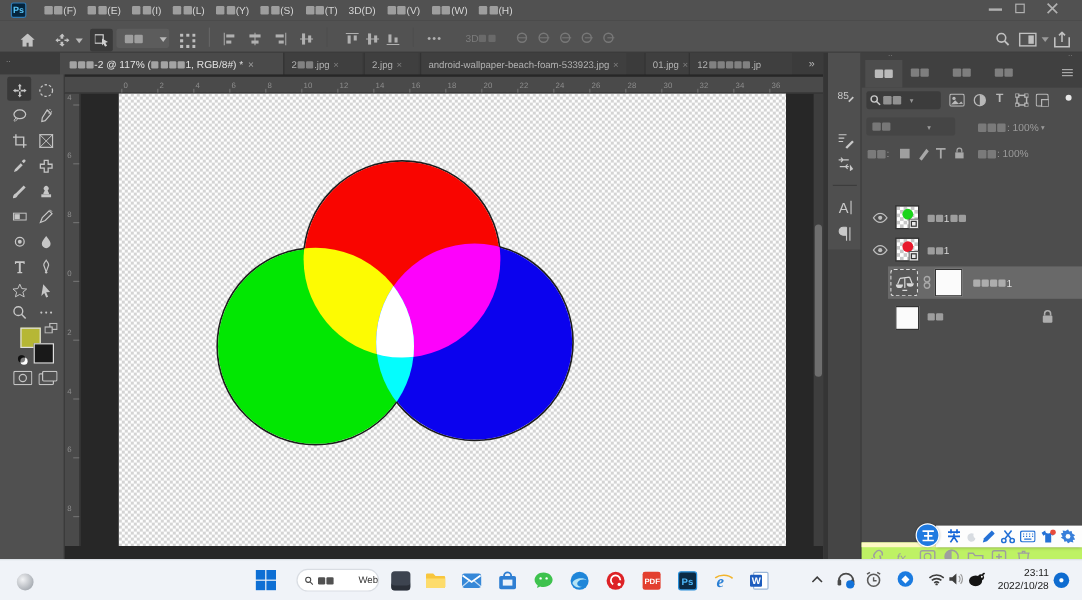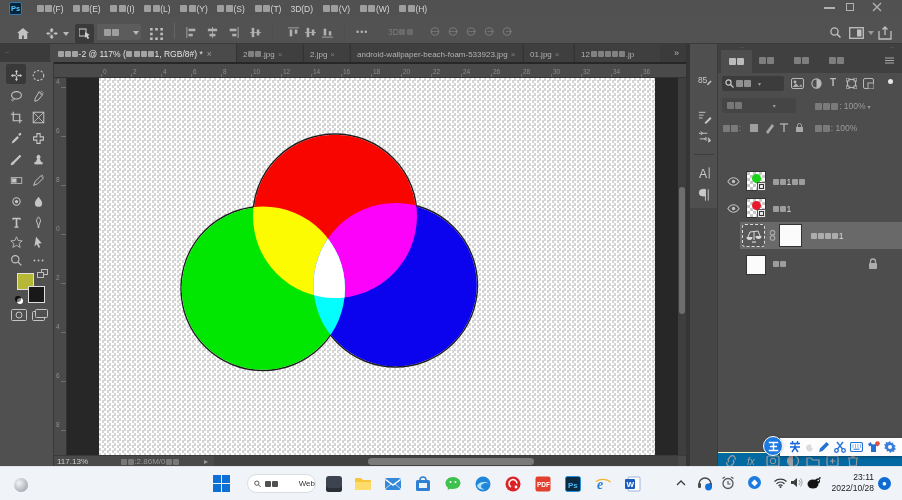--- a/index.html
+++ b/index.html
@@ -141,21 +141,21 @@
       <path d="M7 9V1M4.5 3.5L7 1l2.5 2.5" fill="none" stroke="#c0c0c0" stroke-width="1.3"></path>
     </svg>
 </div>
 
 <div class="d" style="left:0;top:44px;width:902px;height:20px;background:#3b3b3b">
  <div class="d" style="left:5px;top:3px;color:#8a8a8a;font-size:7px">..</div>
  <div class="d row" style="left:50px;top:0;width:186px;height:20px;background:#4a4a4a;color:#e3e3e3;font-size:8.5px;padding-left:7px;white-space:nowrap"><i class="cs"></i><i class="cs"></i><i class="cs"></i>-2 @ 117% (<i class="cs"></i><i class="cs"></i><i class="cs"></i><i class="cs"></i> 1, RGB/8#) * <span style="color:#9d9d9d;margin-left:4px">×</span></div>
  <div class="d row tb" style="left:236px;width:66px">2<i class="cs"></i><i class="cs"></i>.jpg <span class="tx">×</span></div>
  <div class="d row tb" style="left:303px;width:46px">2.jpg <span class="tx">×</span></div>
  <div class="d row tb" style="left:350px;width:172px">android-wallpaper-beach-foam-533923.jpg <span class="tx">×</span></div>
- <div class="d row tb" style="left:523px;width:50px">01.jpg <span class="tx">×</span></div>
+ <div class="d row tb" style="left:537px;width:50px">01.jpg <span class="tx">×</span></div>
  <div class="d row tb" style="left:574px;width:86px">12<i class="cs"></i><i class="cs"></i><i class="cs"></i><i class="cs"></i><i class="cs"></i>.jp</div>
  <div class="d" style="left:674px;top:4px;color:#b5b5b5;font-size:9px">»</div>
 </div>
 <style>.tb{top:0;height:20px;background:#3f3f3f;color:#b2b2b2;font-size:8px;padding-left:6px;white-space:nowrap;border-left:1px solid #333}.tx{color:#7d7d7d;margin-left:3px}</style>
 
 <div class="d" style="left:0;top:62px;width:54px;height:404px;background:#505050;border-right:1px solid #3a3a3a">
  <div class="d" style="left:6px;top:2px;width:20px;height:20px;background:#393939;border-radius:2px"></div>
  <div class="d" style="left:0;top:0;width:54px;height:340px">
       <svg class="d" style="left:10px;top:7px" width="13" height="13" viewBox="0 0 16 16">
         <path d="M8 1l2 2.6H8.8V7H7.2V3.6H6zM8 15l2-2.6H8.8V9H7.2v3.4H6zM1 8l2.6-2v1.2H7v1.6H3.6V10zM15 8l-2.6-2v1.2H9v1.6h3.4V10z" fill="#c6c6c6"></path>
@@ -378,28 +378,20 @@
             <circle cx="341.5" cy="223" r="82" fill="#ffffff"></circle>
           </g>
         </g>
   </svg>
  </div>
 
  <div class="d" style="left:624px;top:16px;width:8px;height:377px;background:#3e3e3e">
       <div class="d" style="left:1px;top:109px;width:6px;height:127px;background:#6e6e6e;border-radius:3px"></div>
     </div>
 
- <div class="d" style="left:0;top:393px;width:632px;height:11px;background:#4a4a4a;border-top:1px solid #3a3a3a">
-  <div class="d" style="left:3px;top:1px;color:#cfcfcf;font-size:8px">117.13%</div>
-  <div class="d row" style="left:66px;top:1px;color:#9a9a9a;font-size:8px"><i class="cs"></i><i class="cs"></i>:2.86M/0 <i class="cs"></i><i class="cs"></i></div>
-  <div class="d" style="left:150px;top:1px;color:#9a9a9a;font-size:8px">▸</div>
-  <div class="d" style="left:160px;top:0;width:464px;height:10px;background:#424242">
-        <div class="d" style="left:154px;top:1.5px;width:166px;height:7px;background:#7a7a7a;border-radius:4px"></div>
-      </div>
- </div>
 </div>
 
 <div class="d" style="left:686px;top:44px;width:216px;height:422px;background:#4d4d4d">
  <div class="d" style="left:0;top:0;width:4px;height:422px;background:#353535"></div>
 
  <div class="d" style="left:4px;top:0;width:28px;height:164px;background:#4f4f4f;border-right:1px solid #3c3c3c">
       <svg class="d" style="left:7px;top:28px" width="15" height="16" viewBox="0 0 16 16">
         <text x="1" y="11" fill="#c9c9c9" font-size="9" font-family="Liberation Sans">85</text>
         <path d="M11 13l4-4" stroke="#c9c9c9" stroke-width="1.5"></path>
       </svg>
@@ -554,21 +546,21 @@
           <i class="cs"></i>
           <i class="cs"></i>
         </div>
         <svg class="d" style="left:150px;top:6px" width="10" height="12" viewBox="0 0 10 12">
           <rect x="1" y="5" width="8" height="6" rx="1" fill="#adadad"></rect>
           <path d="M2.5 5V3.5a2.5 2.5 0 015 0V5" fill="none" stroke="#adadad" stroke-width="1.3"></path>
         </svg>
       </div>
     </div>
 
- <div class="d" style="left:32px;top:408px;width:184px;height:14px;background:#0369a1;border-top:1px solid #fef9c3">
+ <div class="d" style="left:32px;top:408px;width:184px;height:14px;background:#bef264;border-top:4px solid #fef9c3">
       <svg class="d" style="left:6px;top:0.5px" width="14" height="14" viewBox="0 0 14 14">
         <path d="M5 8a3 3 0 010-4l2-2a3 3 0 014 4M9 6a3 3 0 010 4l-2 2a3 3 0 01-4-4" fill="none" stroke="#9f9f9f" stroke-width="1.2"></path>
       </svg>
 <svg class="d" style="left:28px;top:0.5px" width="14" height="14" viewBox="0 0 14 14">
         <text x="1" y="11" font-size="10" font-style="italic" fill="#9f9f9f" font-family="Liberation Sans">fx</text>
       </svg>
 <svg class="d" style="left:48px;top:0.5px" width="14" height="14" viewBox="0 0 14 14">
         <rect x="1" y="2" width="12" height="10" rx="1.5" fill="none" stroke="#9f9f9f" stroke-width="1.2"></rect>
         <circle cx="7" cy="7" r="2.8" fill="none" stroke="#9f9f9f"></circle>
       </svg>

